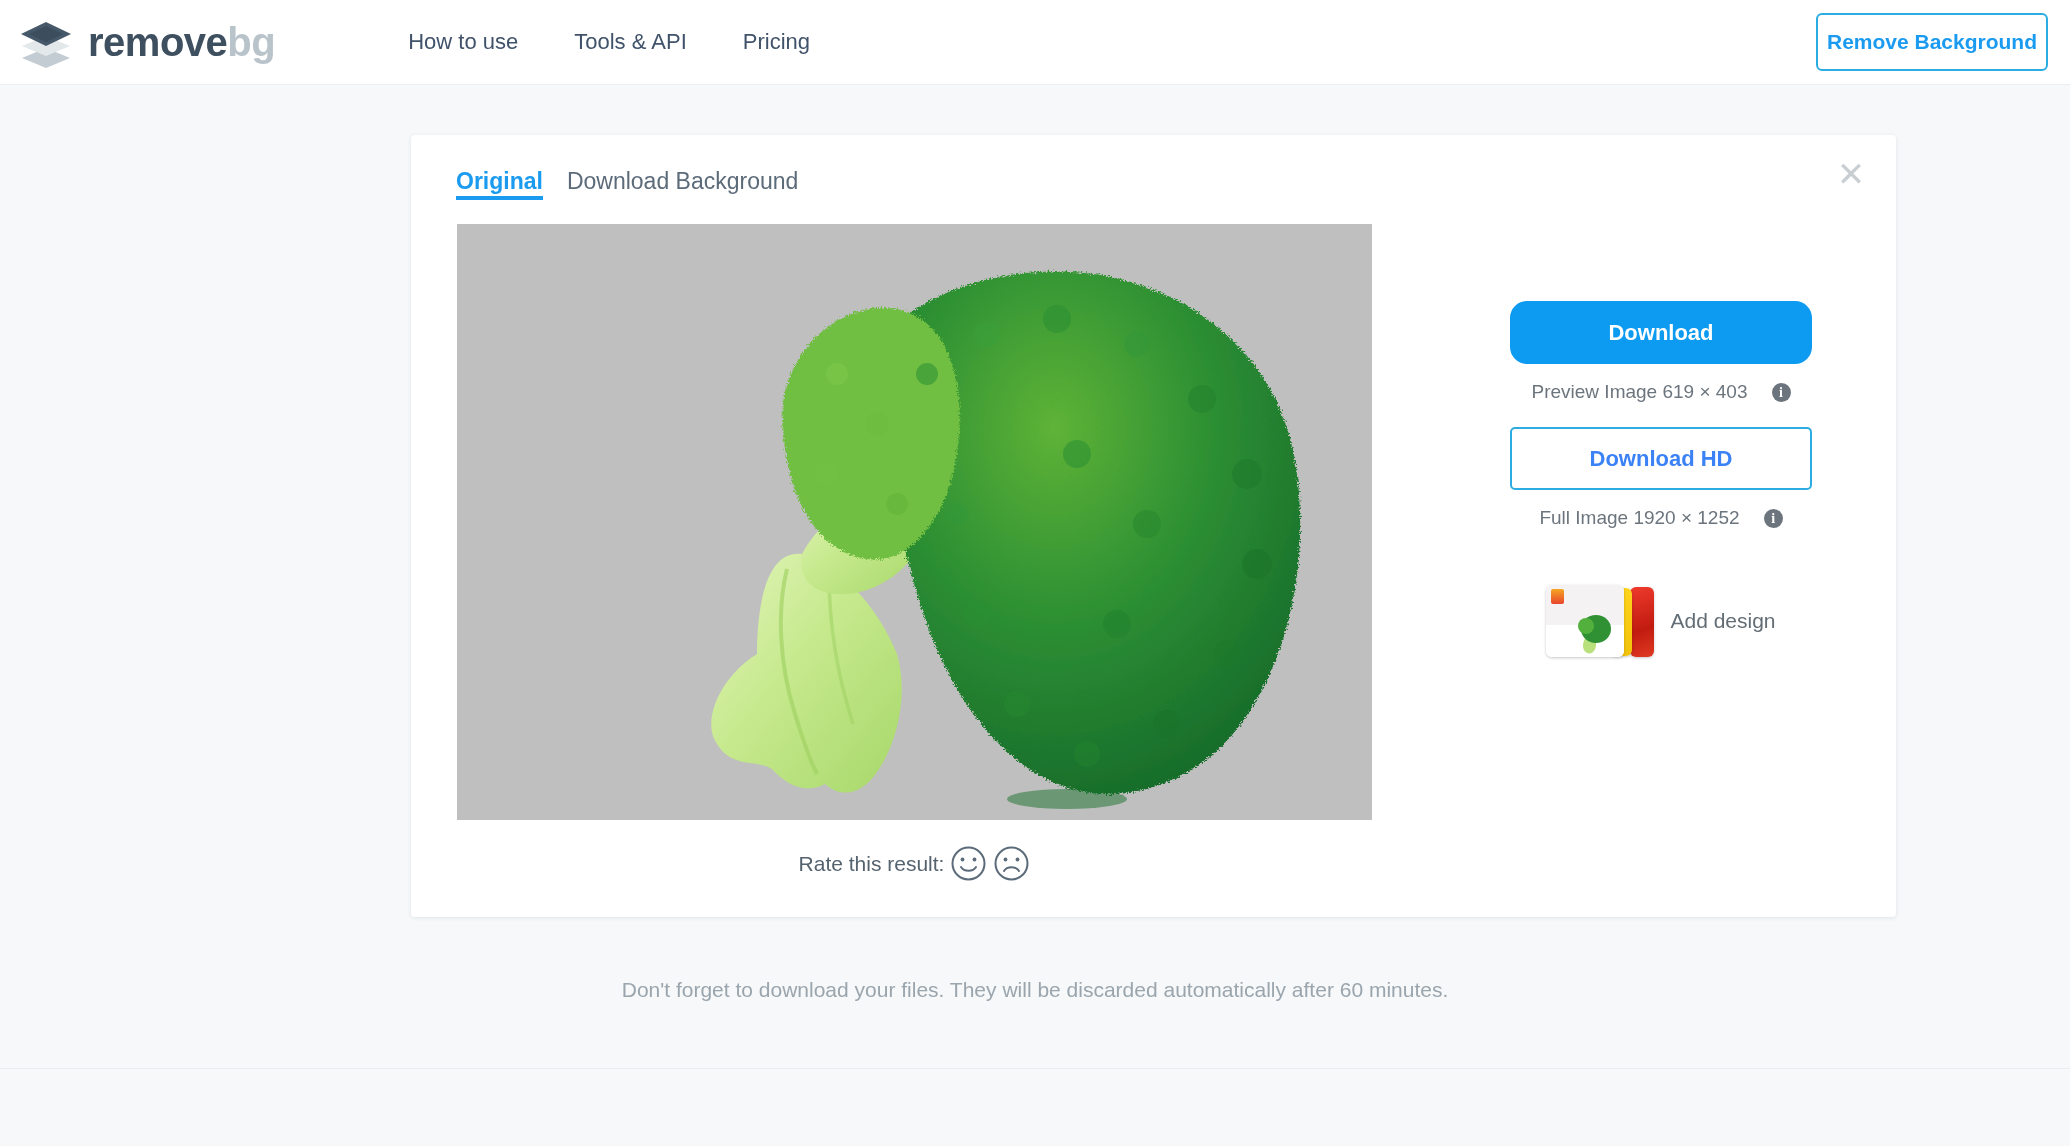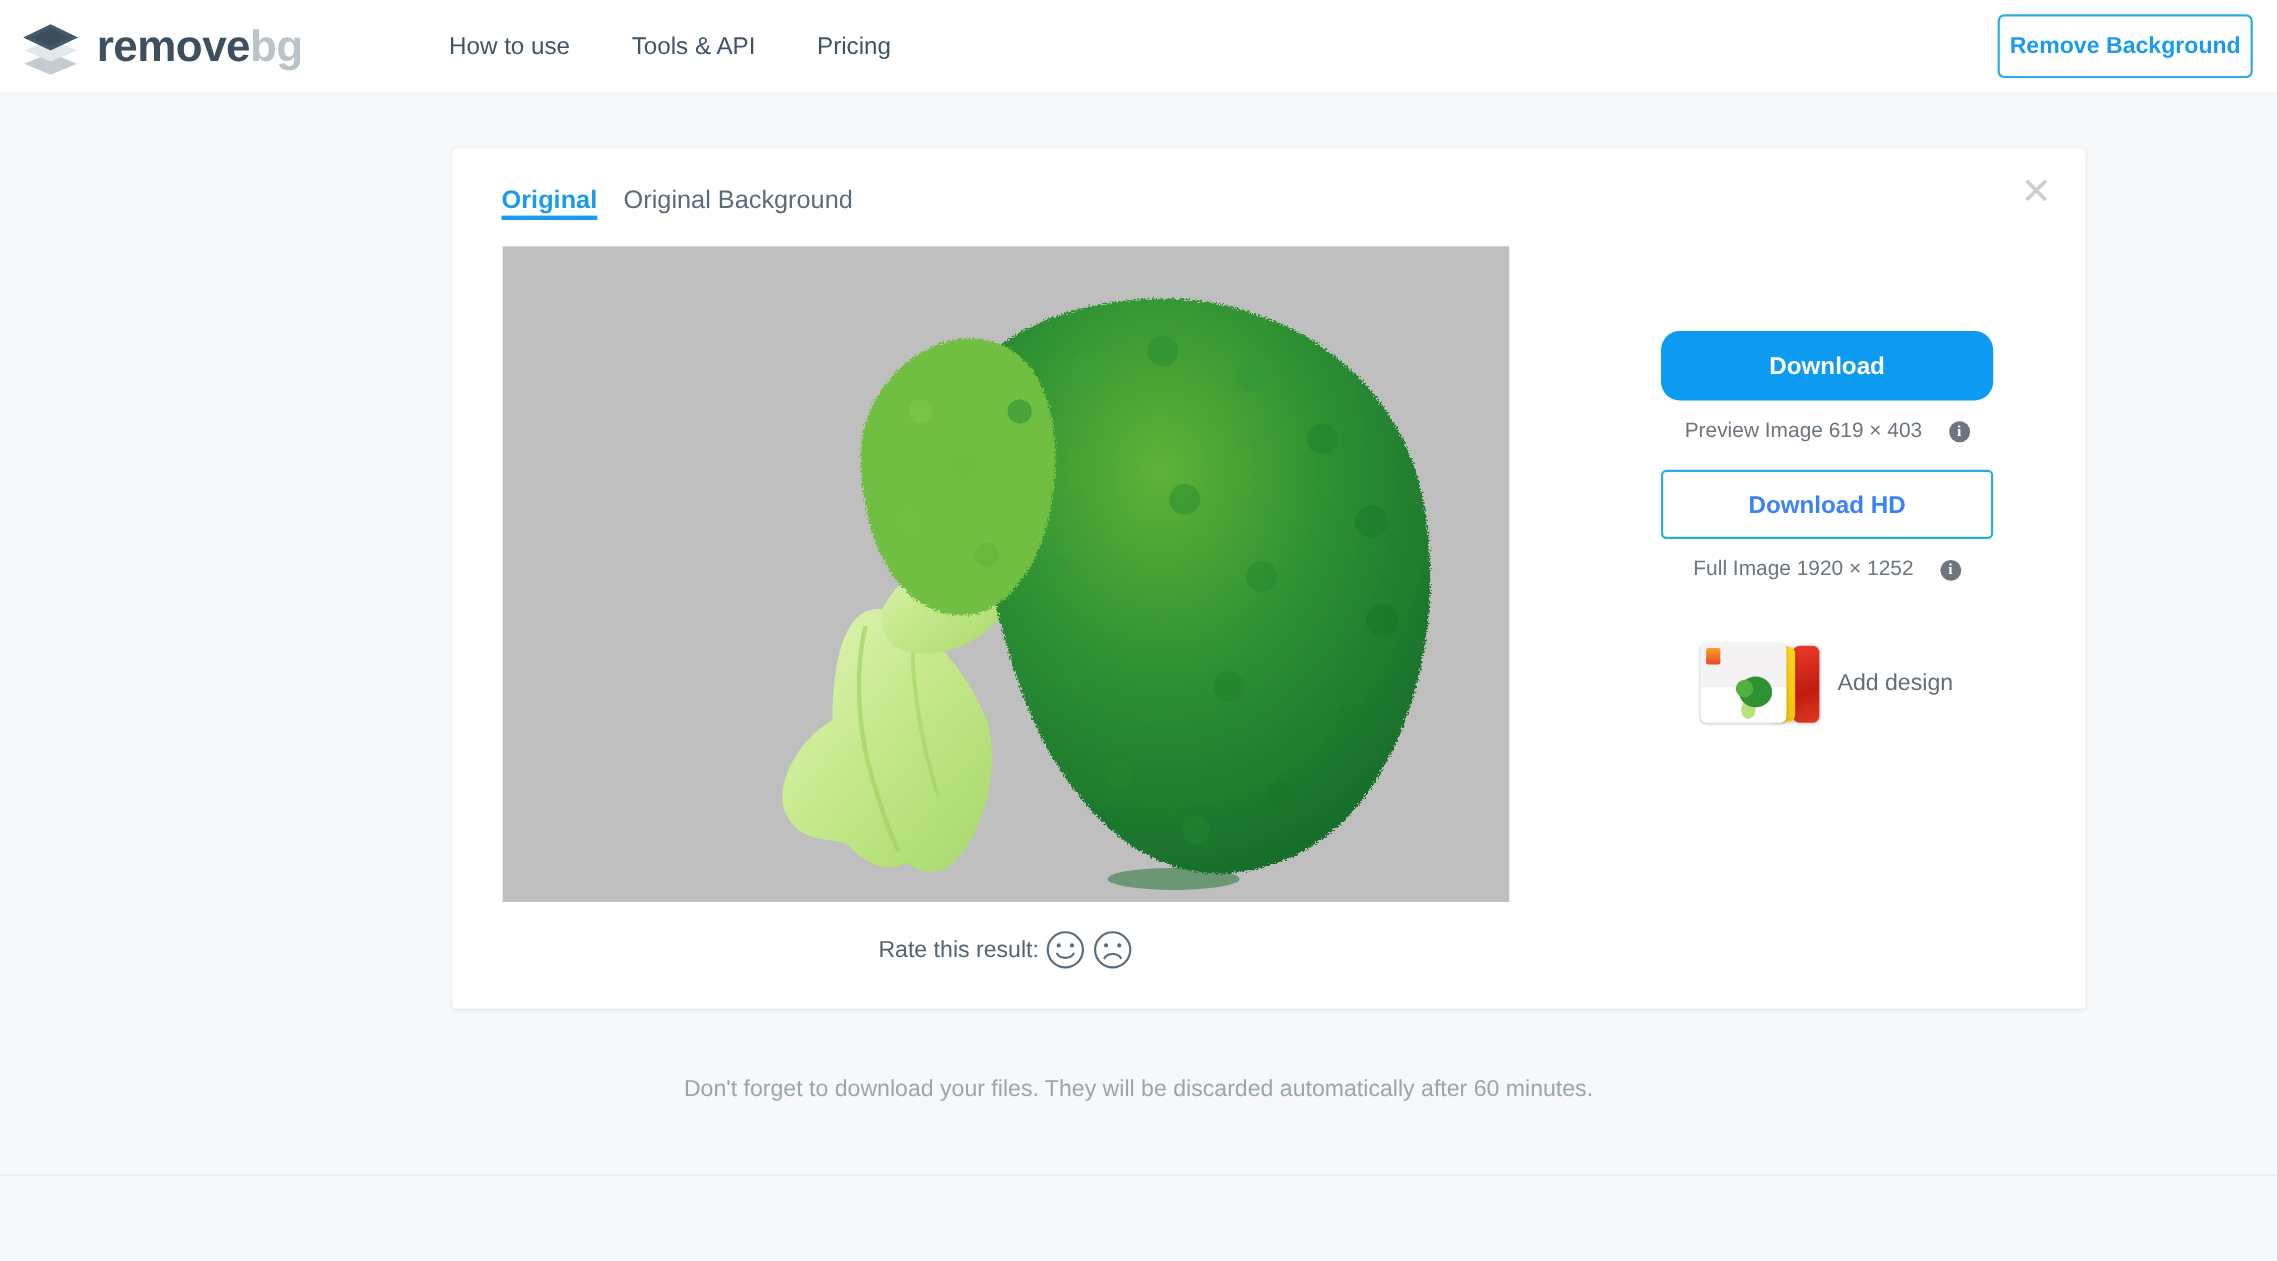--- a/index.html
+++ b/index.html
@@ -212,21 +212,21 @@
 
   <button class="header-cta">Remove Background</button>
 </div>
 
 <div class="card">
 
   <button class="close-btn">✕</button>
 
   <div class="tabs">
     <div class="tab active">Original</div>
-    <div class="tab inactive">Original Background</div>
+    <div class="tab inactive">Download Background</div>
   </div>
 
   <div class="preview">
     <svg class="broccoli" viewBox="0 0 915 596" preserveAspectRatio="none" aria-hidden="true">
       <defs>
         <radialGradient id="headG" cx="42%" cy="30%" r="78%">
           <stop offset="0%" stop-color="#5fb337"></stop>
           <stop offset="45%" stop-color="#2e9133"></stop>
           <stop offset="100%" stop-color="#14682a"></stop>
         </radialGradient>

